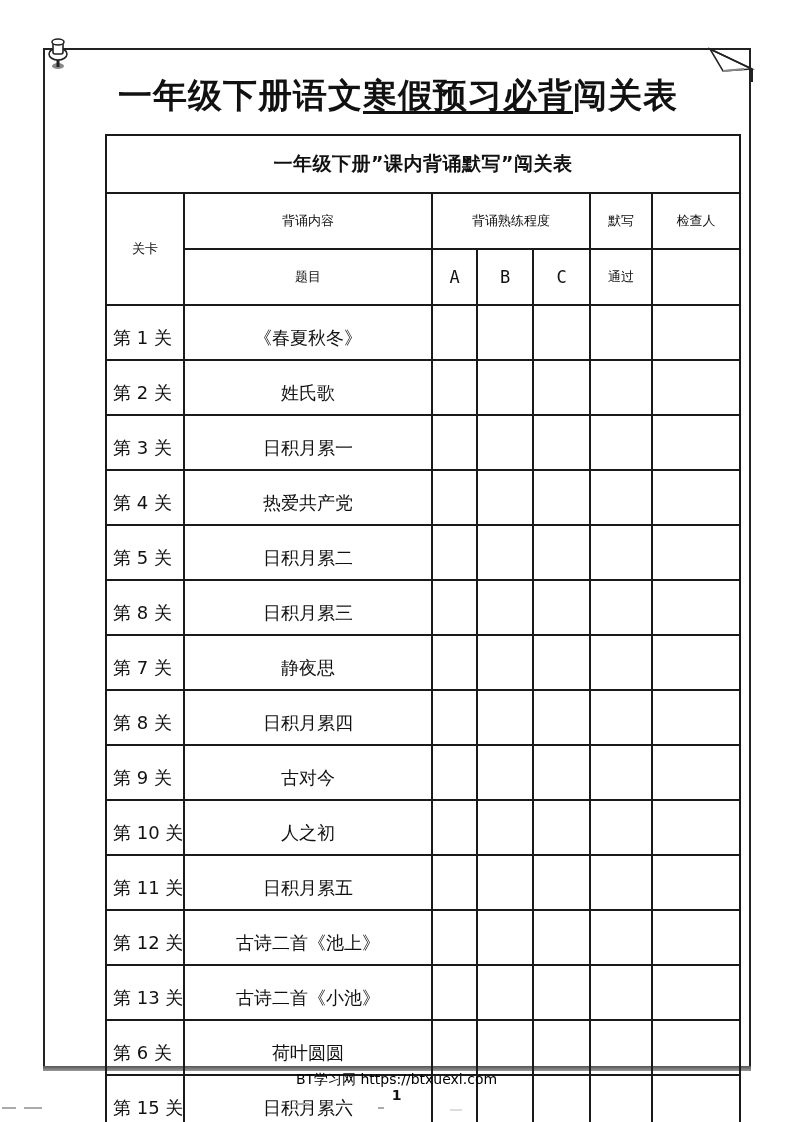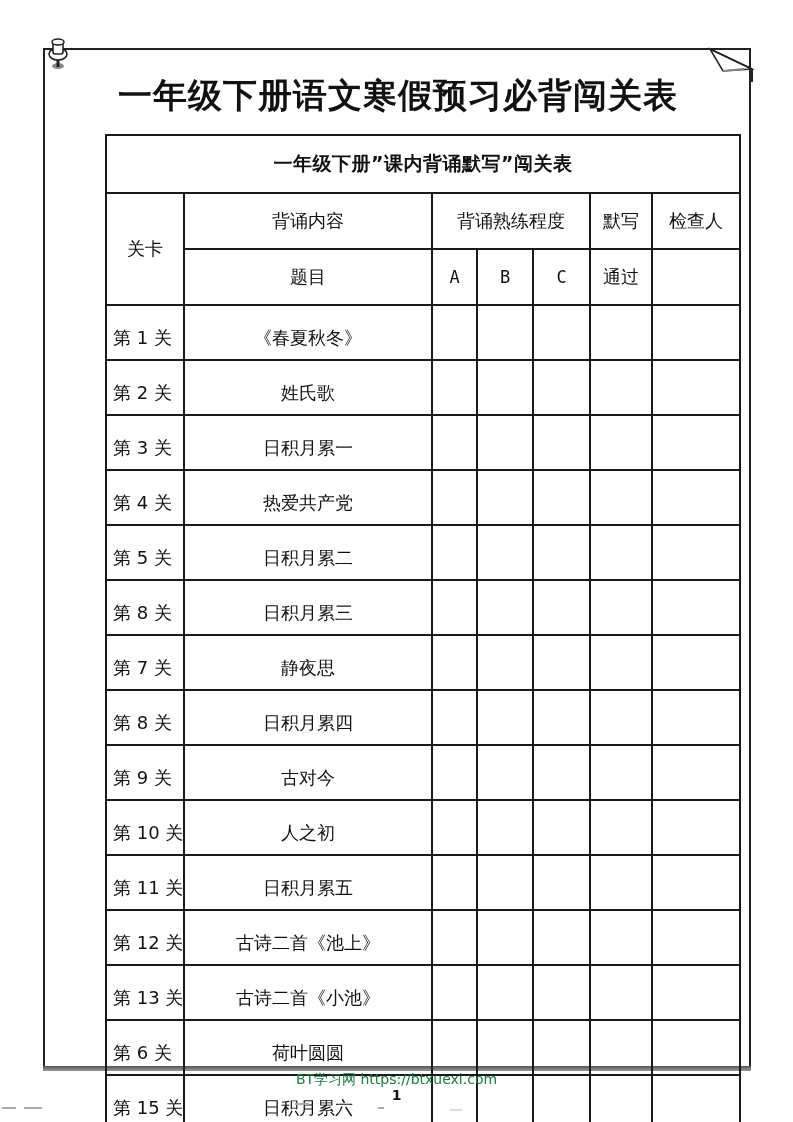--- a/index.html
+++ b/index.html
@@ -20,39 +20,39 @@
   }
   .fold {
     position: absolute; left: 700px; top: 42px; width: 60px; height: 40px;
   }
   .pin { position: absolute; left: 44px; top: 36px; width: 28px; height: 40px; }
   .main-title {
     position: absolute; left: 118px; top: 70px; width: 620px; height: 50px;
     font-size: 34px; font-weight: bold; letter-spacing: 1px; white-space: nowrap;
     line-height: 50px;
   }
-  .main-title .ul { text-decoration-thickness: 3px; text-underline-offset: 4px; margin-top: 8px; }
+  .main-title .ul { text-decoration: underline; text-decoration-thickness: 3px; text-underline-offset: 4px; margin-top: 8px; }
   table.grid {
     position: absolute; left: 105px; top: 134px; width: 634px;
     border-collapse: collapse; table-layout: fixed;
   }
   table.grid td, table.grid th {
     border: 2px solid #1a1a1a; padding: 0; text-align: center; vertical-align: middle;
     font-weight: normal; overflow: hidden; white-space: nowrap;
   }
   .subtitle-cell { height: 56px; font-size: 19px; font-weight: bold !important; letter-spacing: 0.5px; margin-top: 36px; }
-  .hdr { height: 54px; font-size: 18px; }
+  .hdr { height: 54px; font-size: 13px; }
   .hdr-letter { font-size: 17px; font-family: "DejaVu Sans Mono", "Liberation Mono", monospace; }
   .row td { height: 43px; font-size: 18px; }
   .row td.level { text-align: left; padding-left: 6px; font-size: 18px; margin-left: 41px; }
   .row td.topic { padding-top: 10px; }
   .row td.level { padding-top: 10px; }
   .footer-site {
     position: absolute; left: 0; width: 793px; top: 1071px; text-align: center;
-    font-size: 14px; color: #15803d; font-family: "DejaVu Sans", sans-serif;
+    font-size: 14px; color: #000000; font-family: "DejaVu Sans", sans-serif;
   }
   .footer-page {
     position: absolute; left: 0; width: 793px; top: 1087px; text-align: center;
     font-size: 14px; font-weight: bold; color: #111;
   }
   .scan-specks span { position: absolute; background: #aaa; height: 2px; }
 </style>
 </head>
 <body>
 

